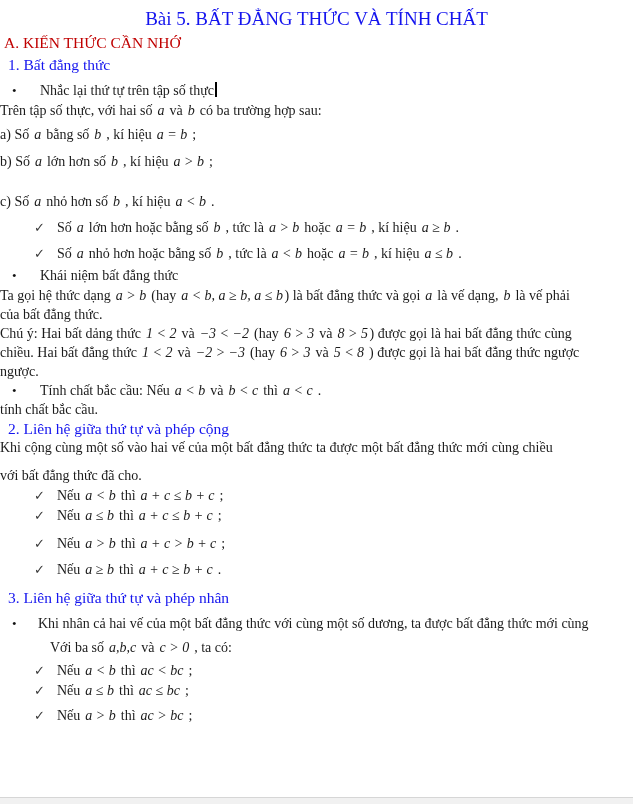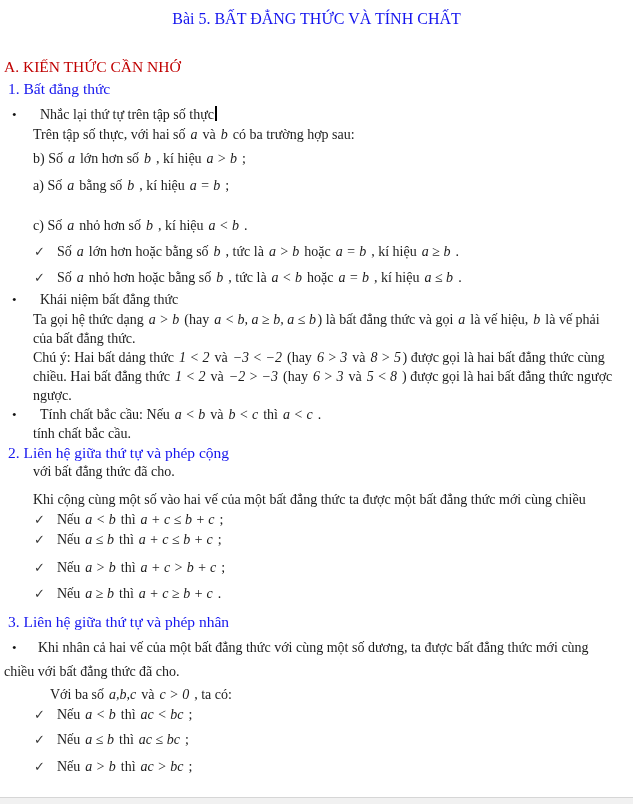--- a/index.html
+++ b/index.html
@@ -4,38 +4,38 @@
 <style>
   html,body{margin:0;padding:0;}
   body{
     width:633px;height:804px;overflow:hidden;background:#ffffff;
     font-family:"Liberation Serif","DejaVu Serif",serif;
     color:#1b1b1b;position:relative;
   }
   .doc{position:absolute;left:0;top:0;right:0;bottom:0;padding-top:8px;}
   .blk{line-height:20px;font-size:14px;white-space:nowrap;}
   
-  .title{line-height:22px;font-size:16px;font-weight:bold;color:var(--blue,#1414ee);text-align:center;}
+  .title{line-height:22px;font-size:19px;font-weight:bold;color:var(--blue,#1414ee);text-align:center;}
   .hred{line-height:21px;font-size:15.5px;font-weight:bold;color:var(--red,#c00000);padding-left:4px;}
   .hblue{line-height:21px;font-size:15.5px;font-weight:bold;color:var(--blue,#1414ee);padding-left:8px;}
   .bullet{padding-left:40px;position:relative;}
   .bulletn{padding-left:38px;position:relative;}
   .bmark{position:absolute;left:12px;top:0;font-size:13px;color:#111;}
-  .text{padding-left:33px;}
+  .text{}
   .textl{padding-left:4px;}
   .textxl{padding-left:50px;}
   .check{padding-left:57px;position:relative;}
   .cmark{position:absolute;left:34px;top:0;color:#3a3a3a;font-size:13px;}
   
   .n{font-weight:normal;font-style:normal;}
   .b{font-weight:normal;}
   .m{font-style:italic;padding:0 1.5px;}
   .caret{display:inline-block;width:1.5px;height:15px;background:#000;vertical-align:-2px;margin-left:1px;}
   
-  .doc>.blk:nth-child(2){margin-top:26px;}
+  .doc>.blk:nth-child(2){margin-top:2px;}
   .doc>.blk:nth-child(3){margin-top:1px;}
   .doc>.blk:nth-child(4){margin-top:6px;}
   .doc>.blk:nth-child(6){margin-top:4px;}
   .doc>.blk:nth-child(7){margin-top:7px;}
   .doc>.blk:nth-child(8){margin-top:20px;}
   .doc>.blk:nth-child(9){margin-top:6px;}
   .doc>.blk:nth-child(10){margin-top:6px;}
   .doc>.blk:nth-child(11){margin-top:2px;}
   .doc>.blk:nth-child(n+12):nth-child(-n+19){line-height:19px;}
   .doc>.blk:nth-child(20){}
@@ -54,41 +54,40 @@
 </style>
 </head>
 <body>
 
 <div class="doc" id="doc">
     <div class="blk title"><span class="n">Bài 5. BẤT ĐẲNG THỨC VÀ TÍNH CHẤT</span></div>
     <div class="blk hred"><span class="n">A. KIẾN THỨC CẦN NHỚ</span></div>
     <div class="blk hblue"><span class="n">1. Bất đẳng thức</span></div>
     <div class="blk bullet"><span class="bmark">•</span><span class="b">Nhắc lại thứ tự trên tập số thực</span><span class="caret"></span></div>
     <div class="blk text"><span class="n">Trên tập số thực, với hai số </span><span class="m">a</span><span class="n"> và </span><span class="m">b</span><span class="n"> có ba trường hợp sau:</span></div>
+    <div class="blk text"><span class="n">a) Số </span><span class="m">a</span><span class="n"> bằng số </span><span class="m">b</span><span class="n"> , kí hiệu </span><span class="m">a = b</span><span class="n"> ;</span></div>
     <div class="blk text"><span class="n">b) Số </span><span class="m">a</span><span class="n"> lớn hơn số </span><span class="m">b</span><span class="n"> , kí hiệu </span><span class="m">a &gt; b</span><span class="n"> ;</span></div>
-    <div class="blk text"><span class="n">a) Số </span><span class="m">a</span><span class="n"> bằng số </span><span class="m">b</span><span class="n"> , kí hiệu </span><span class="m">a = b</span><span class="n"> ;</span></div>
     <div class="blk text"><span class="n">c) Số </span><span class="m">a</span><span class="n"> nhỏ hơn số </span><span class="m">b</span><span class="n"> , kí hiệu </span><span class="m">a &lt; b</span><span class="n"> .</span></div>
     <div class="blk check"><span class="cmark">✓</span><span class="n">Số </span><span class="m">a</span><span class="n"> lớn hơn hoặc bằng số </span><span class="m">b</span><span class="n"> , tức là </span><span class="m">a &gt; b</span><span class="n"> hoặc </span><span class="m">a = b</span><span class="n"> , kí hiệu </span><span class="m">a ≥ b</span><span class="n"> .</span></div>
     <div class="blk check"><span class="cmark">✓</span><span class="n">Số </span><span class="m">a</span><span class="n"> nhỏ hơn hoặc bằng số </span><span class="m">b</span><span class="n"> , tức là </span><span class="m">a &lt; b</span><span class="n"> hoặc </span><span class="m">a = b</span><span class="n"> , kí hiệu </span><span class="m">a ≤ b</span><span class="n"> .</span></div>
     <div class="blk bullet"><span class="bmark">•</span><span class="b">Khái niệm bất đẳng thức</span></div>
-    <div class="blk text"><span class="n">Ta gọi hệ thức dạng </span><span class="m">a &gt; b</span><span class="n"> (hay </span><span class="m">a &lt; b, a ≥ b, a ≤ b</span><span class="n">) là bất đẳng thức và gọi </span><span class="m">a</span><span class="n"> là vế hiệu, </span><span class="m">b</span><span class="n"> là vế phải</span></div>
+    <div class="blk text"><span class="n">Ta gọi hệ thức dạng </span><span class="m">a &gt; b</span><span class="n"> (hay </span><span class="m">a &lt; b, a ≥ b, a ≤ b</span><span class="n">) là bất đẳng thức và gọi </span><span class="m">a</span><span class="n"> là vế dạng, </span><span class="m">b</span><span class="n"> là vế phải</span></div>
     <div class="blk text"><span class="n">của bất đẳng thức.</span></div>
     <div class="blk text"><span class="b">Chú ý:</span><span class="n"> Hai bất dảng thức </span><span class="m">1 &lt; 2</span><span class="n"> và </span><span class="m">−3 &lt; −2</span><span class="n"> (hay </span><span class="m">6 &gt; 3</span><span class="n"> và </span><span class="m">8 &gt; 5</span><span class="n">) được gọi là hai bất đẳng thức cùng</span></div>
     <div class="blk text"><span class="n">chiều. Hai bất đẳng thức </span><span class="m">1 &lt; 2</span><span class="n"> và </span><span class="m">−2 &gt; −3</span><span class="n"> (hay </span><span class="m">6 &gt; 3</span><span class="n"> và </span><span class="m">5 &lt; 8</span><span class="n"> ) được gọi là hai bất đẳng thức ngược</span></div>
     <div class="blk text"><span class="n">ngược.</span></div>
     <div class="blk bullet"><span class="bmark">•</span><span class="b">Tính chất bắc cầu:</span><span class="n"> Nếu </span><span class="m">a &lt; b</span><span class="n"> và </span><span class="m">b &lt; c</span><span class="n"> thì </span><span class="m">a &lt; c</span><span class="n"> .</span></div>
     <div class="blk text"><span class="n">tính chất bắc cầu.</span></div>
     <div class="blk hblue"><span class="n">2. Liên hệ giữa thứ tự và phép cộng</span></div>
+    <div class="blk text"><span class="n">Khi cộng cùng một số vào hai vế của một bất đẳng thức ta được một bất đẳng thức mới cùng chiều</span></div>
     <div class="blk text"><span class="n">với bất đẳng thức đã cho.</span></div>
-    <div class="blk text"><span class="n">Khi cộng cùng một số vào hai vế của một bất đẳng thức ta được một bất đẳng thức mới cùng chiều</span></div>
     <div class="blk check"><span class="cmark">✓</span><span class="n">Nếu </span><span class="m">a &lt; b</span><span class="n"> thì </span><span class="m">a + c ≤ b + c</span><span class="n"> ;</span></div>
     <div class="blk check"><span class="cmark">✓</span><span class="n">Nếu </span><span class="m">a ≤ b</span><span class="n"> thì </span><span class="m">a + c ≤ b + c</span><span class="n"> ;</span></div>
     <div class="blk check"><span class="cmark">✓</span><span class="n">Nếu </span><span class="m">a &gt; b</span><span class="n"> thì </span><span class="m">a + c &gt; b + c</span><span class="n"> ;</span></div>
     <div class="blk check"><span class="cmark">✓</span><span class="n">Nếu </span><span class="m">a ≥ b</span><span class="n"> thì </span><span class="m">a + c ≥ b + c</span><span class="n"> .</span></div>
     <div class="blk hblue"><span class="n">3. Liên hệ giữa thứ tự và phép nhân</span></div>
     <div class="blk bulletn"><span class="bmark">•</span><span class="n">Khi nhân cả hai vế của một bất đẳng thức với cùng một số dương, ta được bất đẳng thức mới cùng</span></div>
-    <div class="blk textl"><span class="n">chiều với bất đẳng thức đã cho.</span></div>
     <div class="blk textxl"><span class="n">Với ba số </span><span class="m">a,b,c</span><span class="n"> và </span><span class="m">c &gt; 0</span><span class="n"> , ta có:</span></div>
     <div class="blk check"><span class="cmark">✓</span><span class="n">Nếu </span><span class="m">a &lt; b</span><span class="n"> thì </span><span class="m">ac &lt; bc</span><span class="n"> ;</span></div>
     <div class="blk check"><span class="cmark">✓</span><span class="n">Nếu </span><span class="m">a ≤ b</span><span class="n"> thì </span><span class="m">ac ≤ bc</span><span class="n"> ;</span></div>
     <div class="blk check"><span class="cmark">✓</span><span class="n">Nếu </span><span class="m">a &gt; b</span><span class="n"> thì </span><span class="m">ac &gt; bc</span><span class="n"> ;</span></div>
   </div>
 <div class="strip"></div>
 
 </body></html>

